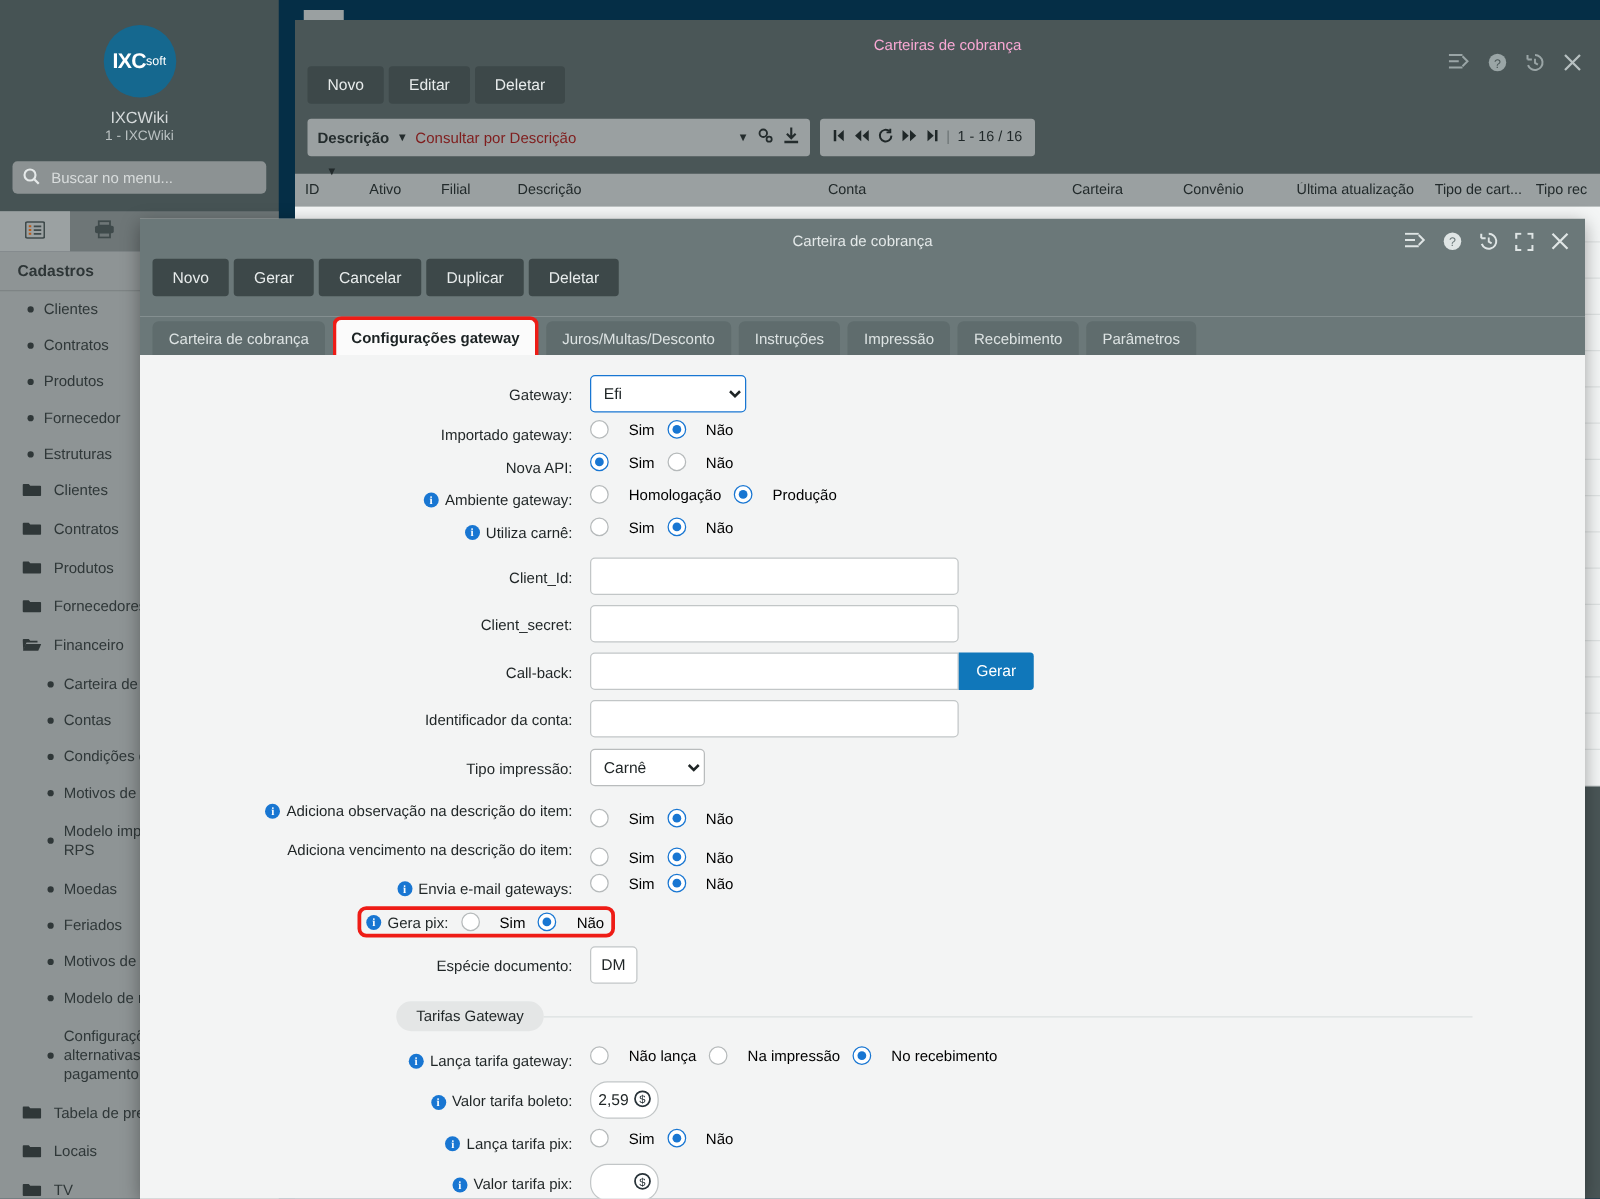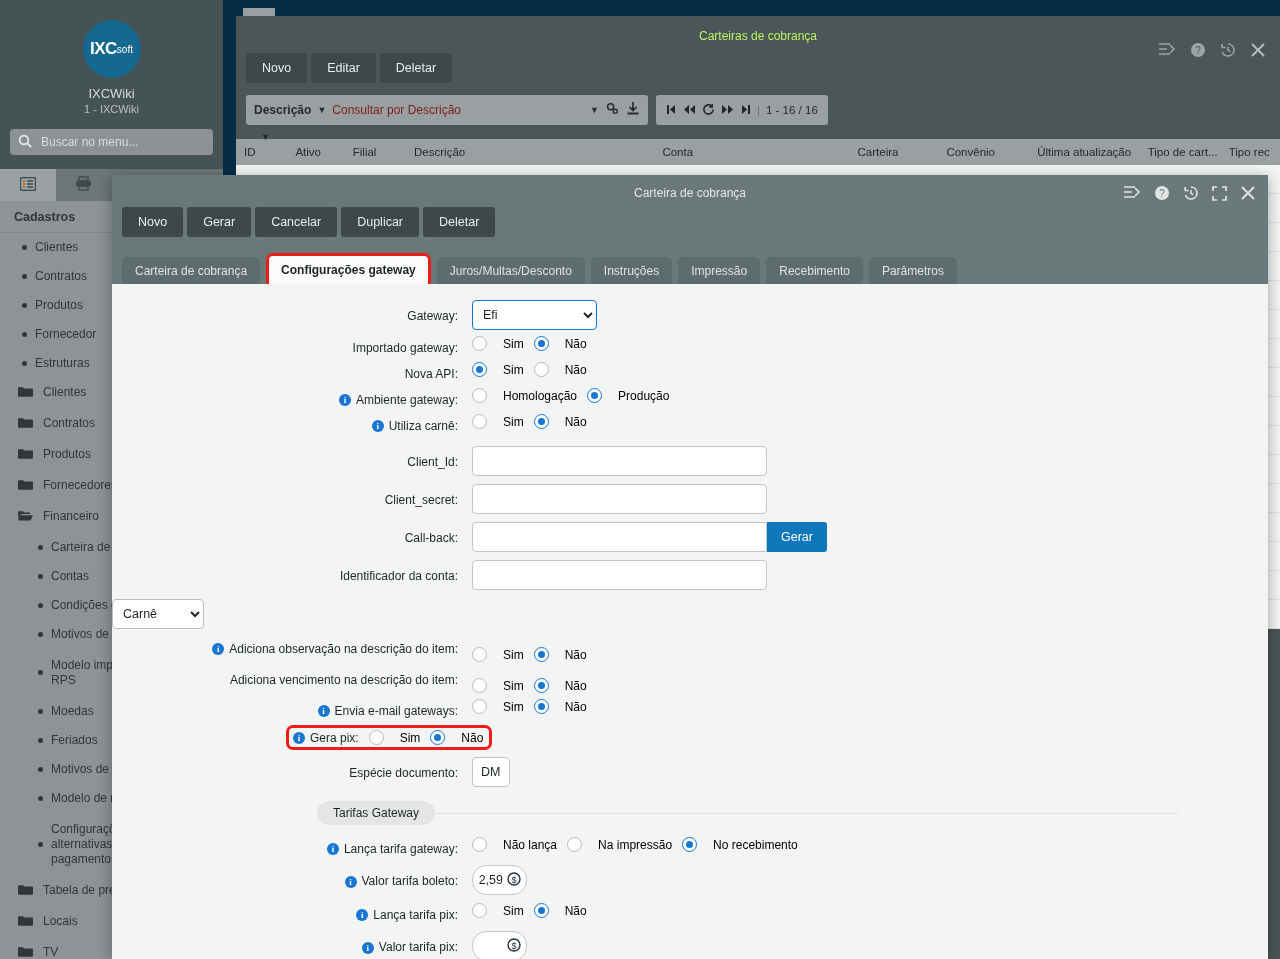--- a/index.html
+++ b/index.html
@@ -68,21 +68,21 @@
   
   .bgwin {
     position:absolute; left:236px; top:16px; width:1044px; height:943px;
     background:#4a5657; color:#cfd5d6;
   }
   .bgwin-tabstub {
     position:absolute; left:243px; top:8px; width:32px; height:12px;
     background:#9aa0a1;
   }
   .bgwin-title {
-    text-align:center; font-size:12px; color:#bef264; padding-top:13px;
+    text-align:center; font-size:12px; color:#f9a8d4; padding-top:13px;
   }
   .bgwin-icons {
     position:absolute; right:14px; top:26px; display:flex; gap:14px;
     align-items:center; color:#9aa5a6;
   }
   .bgwin-toolbar { display:flex; gap:4px; padding:10px 10px 0 10px; }
   .btn-dark {
     background:#3d4849; color:#e8ecec; border:none; border-radius:3px;
     padding:0 16px; height:30px; font-size:12.5px; cursor:pointer;
     font-family:"Liberation Sans", sans-serif;
@@ -660,20 +660,21 @@
       </div>
 
       <div class="frow" style="margin-top:8px">
         <div class="flabel" style="padding-top:8px">Identificador da conta:</div>
         <div class="fctl">
             <input class="txt" style="width: 295px;" value="">
           </div>
       </div>
 
       <div class="frow" style="margin-top:9px">
+        <div class="flabel" style="padding-top:8px">Tipo impressão:</div>
         <div class="fctl">
           <select class="sel plain" style="width:92px">
             <option>Carnê</option>
           </select>
         </div>
       </div>
 
       <div class="frow" style="margin-top:8px">
         <div class="flabel" style="padding-top:4px">
           <span class="info-i">i</span>

